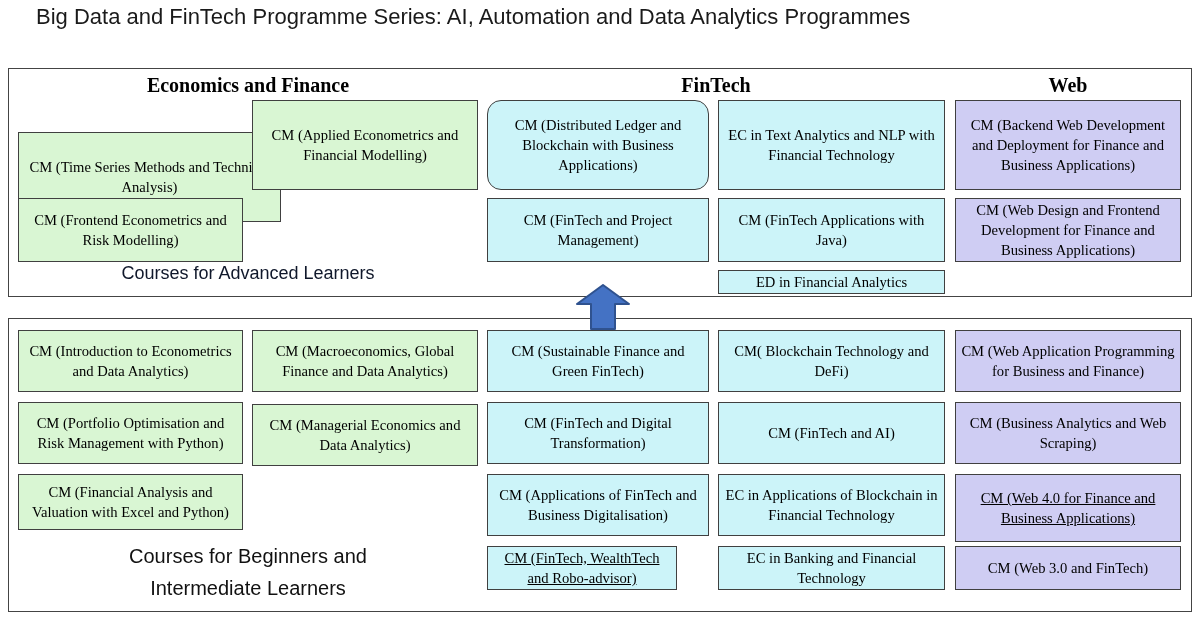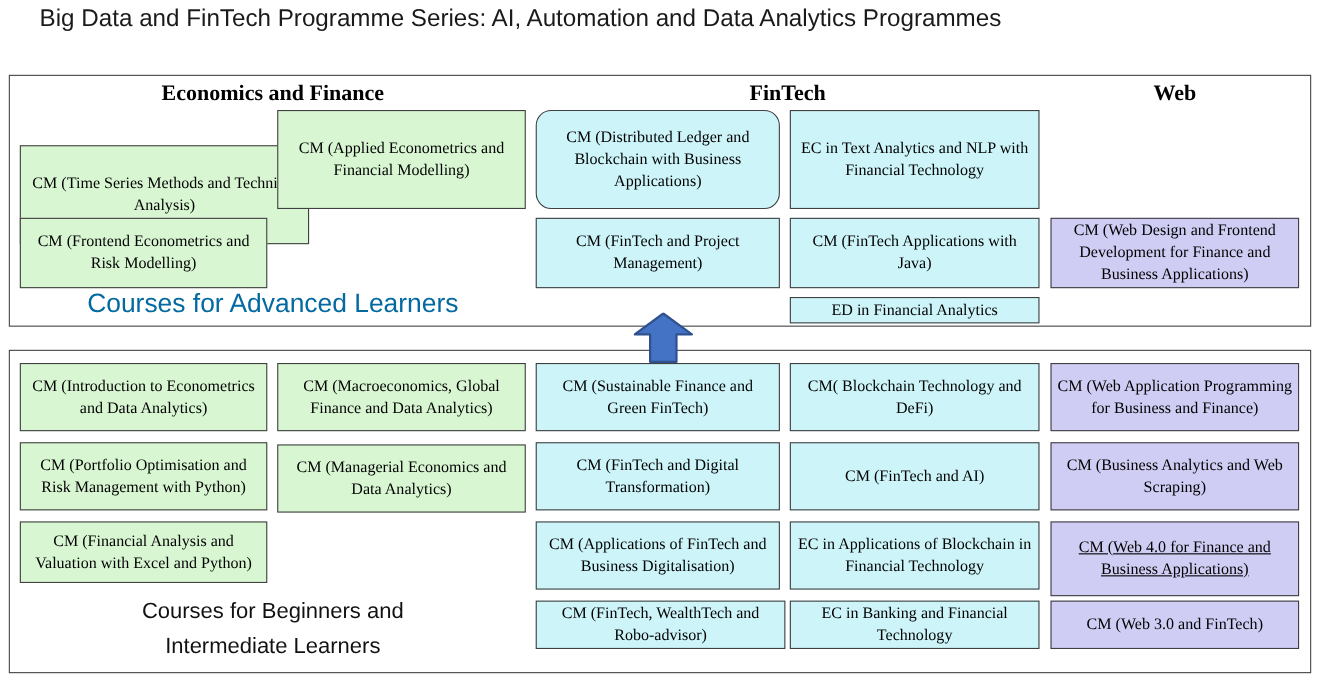--- a/index.html
+++ b/index.html
@@ -13,41 +13,42 @@
   .col-header{position:absolute;font-family:"Liberation Serif",serif;font-weight:bold;
         font-size:20px;color:#000;text-align:center;top:72px;line-height:26px;}
   .box{position:absolute;box-sizing:border-box;border:1.2px solid #404040;
         display:flex;align-items:center;justify-content:center;text-align:center;
         font-family:"Liberation Serif",serif;font-size:14.6px;line-height:1.38;color:#000;
         padding:1px 5px;}
   .green{background:#d9f6d3;}
   .cyan{background:#ccf4f9;}
   .purple{background:#cfcdf3;}
   .section-label{position:absolute;text-align:center;font-family:"Liberation Sans",sans-serif;}
-  #advanced-label{left:18px;top:263px;width:460px;font-size:24px;color:#0369a1;}
+  #advanced-label{left:18px;top:263px;width:460px;font-size:18px;color:#0f172a;}
   #beginner-label{left:18px;top:540px;width:460px;font-size:20px;color:#111;line-height:32px;}
   #up-arrow{position:absolute;left:576px;top:284px;z-index:5;}
 </style>
 </head>
 <body>
 
 <div id="page">
 
   <div id="page-title">Big Data and FinTech Programme Series: AI, Automation and Data Analytics Programmes</div>
 
   <div id="advanced-panel" class="panel"></div>
 
   <div class="col-header" style="left:18px;width:460px;">Economics and Finance</div>
   <div class="col-header" style="left:487px;width:458px;">FinTech</div>
   <div class="col-header" style="left:955px;width:226px;">Web</div>
 
   <div class="box green" style="left:18px;top:100px;width:263px;height:90px;margin-top:32px;">CM (Time Series Methods and Technical Analysis)</div>
   <div class="box green" style="left:252px;top:100px;width:226px;height:90px;">CM (Applied Econometrics and Financial Modelling)</div>
   <div class="box cyan" style="left:487px;top:100px;width:222px;height:90px;border-radius:14px;">CM (Distributed Ledger and Blockchain with Business Applications)</div>
   <div class="box cyan" style="left:718px;top:100px;width:227px;height:90px;">EC in Text Analytics and NLP with Financial Technology</div>
+  <div class="box purple" style="left:955px;top:100px;width:226px;height:90px;">CM (Backend Web Development and Deployment for Finance and Business Applications)</div>
 
   <div class="box green" style="left:18px;top:198px;width:225px;height:64px;">CM (Frontend Econometrics and Risk Modelling)</div>
   <div class="box cyan" style="left:487px;top:198px;width:222px;height:64px;">CM (FinTech and Project Management)</div>
   <div class="box cyan" style="left:718px;top:198px;width:227px;height:64px;">CM (FinTech Applications with Java)</div>
   <div class="box purple" style="left:955px;top:198px;width:226px;height:64px;">CM (Web Design and Frontend Development for Finance and Business Applications)</div>
 
   <div class="box cyan" style="left:718px;top:270px;width:227px;height:24px;">ED in Financial Analytics</div>
 
   <div id="advanced-label" class="section-label">Courses for Advanced Learners</div>
 
@@ -67,21 +68,21 @@
   <div class="box green" style="left:252px;top:404px;width:226px;height:62px;">CM (Managerial Economics and Data Analytics)</div>
   <div class="box cyan" style="left:487px;top:402px;width:222px;height:62px;">CM (FinTech and Digital Transformation)</div>
   <div class="box cyan" style="left:718px;top:402px;width:227px;height:62px;">CM (FinTech and AI)</div>
   <div class="box purple" style="left:955px;top:402px;width:226px;height:62px;">CM (Business Analytics and Web Scraping)</div>
 
   <div class="box green" style="left:18px;top:474px;width:225px;height:56px;">CM (Financial Analysis and Valuation with Excel and Python)</div>
   <div class="box cyan" style="left:487px;top:474px;width:222px;height:62px;">CM (Applications of FinTech and Business Digitalisation)</div>
   <div class="box cyan" style="left:718px;top:474px;width:227px;height:62px;">EC in Applications of Blockchain in Financial Technology</div>
   <div class="box purple" style="left:955px;top:474px;width:226px;height:68px;text-decoration:underline;">CM (Web 4.0 for Finance and Business Applications)</div>
 
-  <div class="box cyan" style="left:487px;top:546px;width:227px;height:44px;">CM (FinTech, WealthTech and Robo-advisor)</div>
+  <div class="box cyan" style="left:487px;top:546px;width:190px;height:44px;text-decoration:underline;">CM (FinTech, WealthTech and Robo-advisor)</div>
   <div class="box cyan" style="left:718px;top:546px;width:227px;height:44px;">EC in Banking and Financial Technology</div>
   <div class="box purple" style="left:955px;top:546px;width:226px;height:44px;">CM (Web 3.0 and FinTech)</div>
 
   <div id="beginner-label" class="section-label">
     <div>Courses for Beginners and</div>
     <div>Intermediate Learners</div>
   </div>
 
 </div>
 

